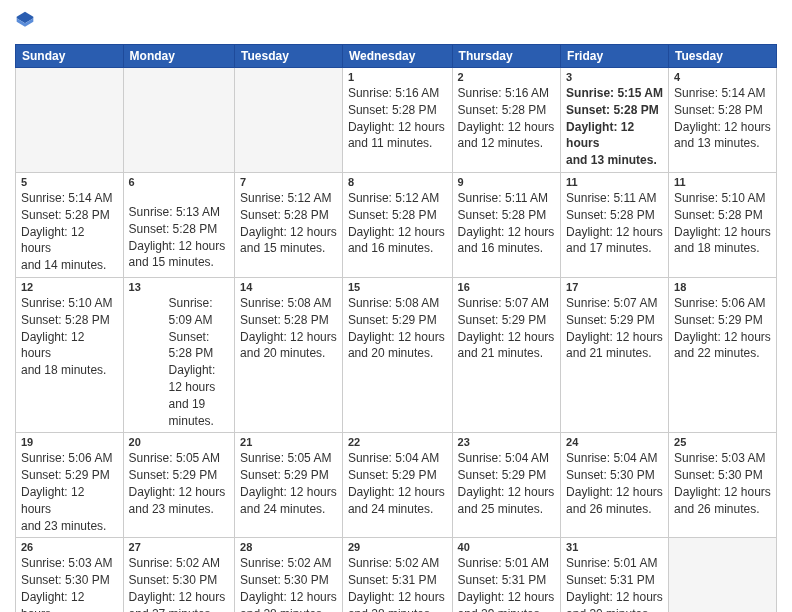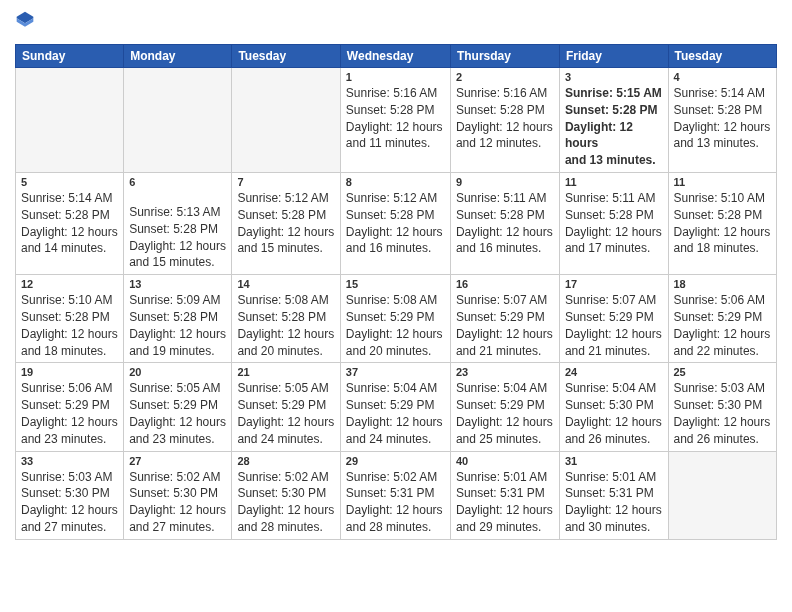--- a/index.html
+++ b/index.html
@@ -217,21 +217,21 @@
         <tr>
           <td>
             <div class="day-num">12</div>
             <div class="cell-text" style="white-space: pre-line;">Sunrise: 5:10 AM
 Sunset: 5:28 PM
 Daylight: 12 hours
 and 18 minutes.</div>
           </td>
           <td>
             <div class="day-num">13</div>
-            <div class="cell-text" style="white-space: pre-line;">Sunrise: 5:09 AM
+            <div class="cell-text" style="white-space: pre-line; margin-left: 40px;">Sunrise: 5:09 AM
 Sunset: 5:28 PM
 Daylight: 12 hours
 and 19 minutes.</div>
           </td>
           <td>
             <div class="day-num">14</div>
             <div class="cell-text" style="white-space: pre-line;">Sunrise: 5:08 AM
 Sunset: 5:28 PM
 Daylight: 12 hours
 and 20 minutes.</div>
@@ -281,21 +281,21 @@
 and 23 minutes.</div>
           </td>
           <td>
             <div class="day-num">21</div>
             <div class="cell-text" style="white-space: pre-line;">Sunrise: 5:05 AM
 Sunset: 5:29 PM
 Daylight: 12 hours
 and 24 minutes.</div>
           </td>
           <td>
-            <div class="day-num">37</div>
+            <div class="day-num">22</div>
             <div class="cell-text" style="white-space: pre-line;">Sunrise: 5:04 AM
 Sunset: 5:29 PM
 Daylight: 12 hours
 and 24 minutes.</div>
           </td>
           <td>
             <div class="day-num">23</div>
             <div class="cell-text" style="white-space: pre-line;">Sunrise: 5:04 AM
 Sunset: 5:29 PM
 Daylight: 12 hours
@@ -311,21 +311,21 @@
           <td>
             <div class="day-num">25</div>
             <div class="cell-text" style="white-space: pre-line;">Sunrise: 5:03 AM
 Sunset: 5:30 PM
 Daylight: 12 hours
 and 26 minutes.</div>
           </td>
         </tr>
         <tr>
           <td>
-            <div class="day-num">33</div>
+            <div class="day-num">26</div>
             <div class="cell-text" style="white-space: pre-line;">Sunrise: 5:03 AM
 Sunset: 5:30 PM
 Daylight: 12 hours
 and 27 minutes.</div>
           </td>
           <td>
             <div class="day-num">27</div>
             <div class="cell-text" style="white-space: pre-line;">Sunrise: 5:02 AM
 Sunset: 5:30 PM
 Daylight: 12 hours

